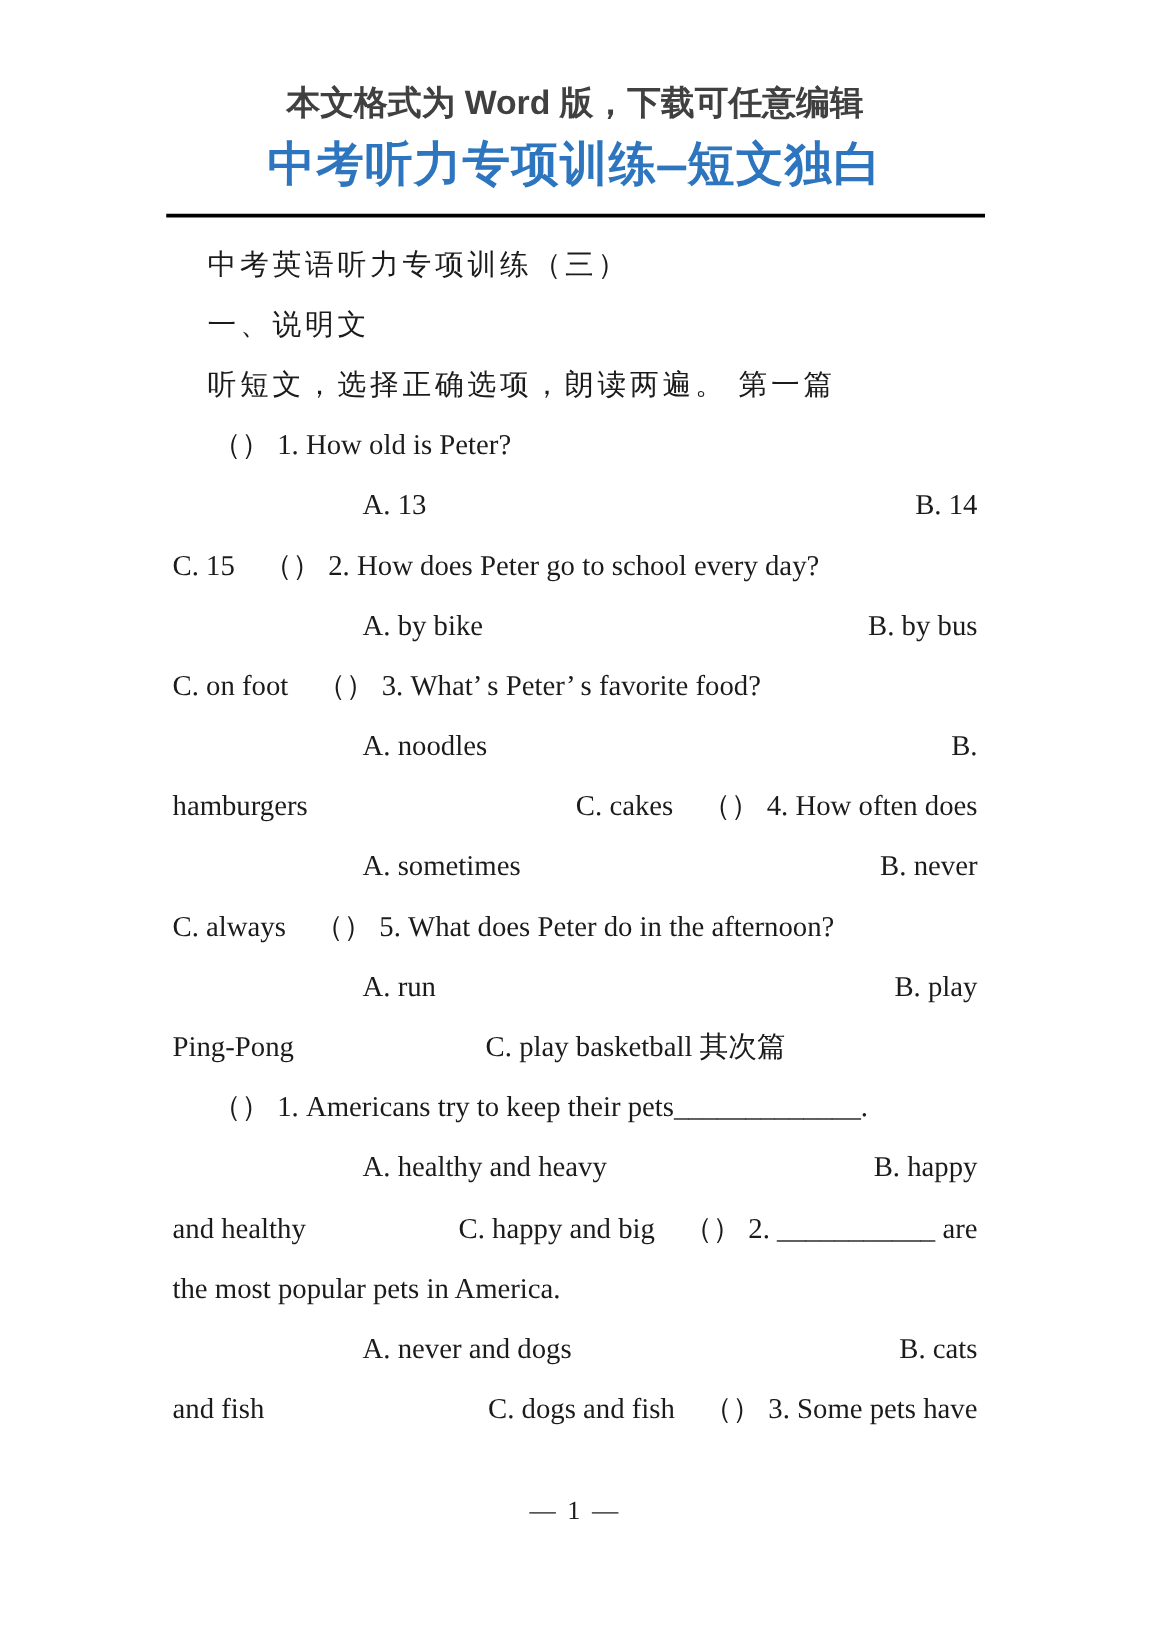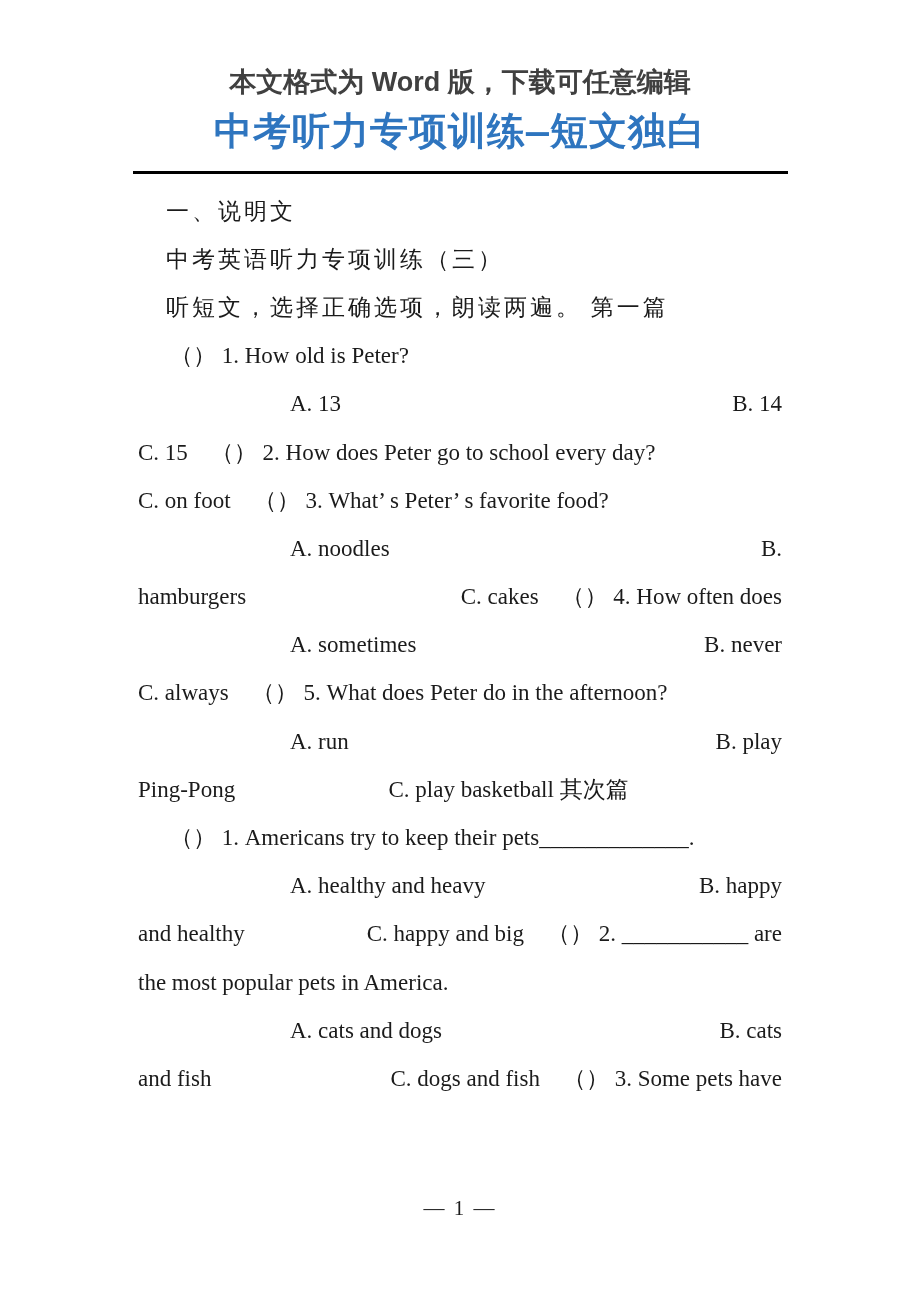--- a/index.html
+++ b/index.html
@@ -43,34 +43,35 @@
 </head>
 <body style="background: rgb(255, 255, 255); color: rgb(27, 27, 27);">
 
 <div class="notice" style="color: #404040;">本文格式为 Word 版，下载可任意编辑</div>
 
 <div class="doc-title" style="color: rgb(46, 117, 191);">中考听力专项训练—短文独白</div>
 
 <div class="rule" style="background: rgb(0, 0, 0);"></div>
 
 <div class="body-text" id="doc-body">
+    <div class="line indent-p left cjk"><span>中考英语听力专项训练（三）</span></div>
     <div class="line indent-p left cjk"><span>一、说明文</span></div>
-    <div class="line indent-p left cjk"><span>中考英语听力专项训练（三）</span></div>
     <div class="line indent-p left cjk"><span>听短文，选择正确选项，朗读两遍。 第一篇</span></div>
     <div class="line indent-q left"><span>（） 1. How old is Peter?</span></div>
     <div class="line indent-a"><span>A. 13</span><span>B. 14</span></div>
     <div class="line indent-none left"><span>C. 15　（） 2. How does Peter go to school every day?</span></div>
+    <div class="line indent-a"><span>A. by bike</span><span>B. by bus</span></div>
     <div class="line indent-none left"><span>C. on foot　（） 3. What’ s Peter’ s favorite food?</span></div>
     <div class="line indent-a"><span>A. noodles</span><span>B.</span></div>
     <div class="line indent-none"><span>hamburgers</span><span>C. cakes　（） 4. How often does</span></div>
     <div class="line indent-a"><span>A. sometimes</span><span>B. never</span></div>
     <div class="line indent-none left"><span>C. always　（） 5. What does Peter do in the afternoon?</span></div>
     <div class="line indent-a"><span>A. run</span><span>B. play</span></div>
     <div class="line indent-none"><span>Ping-Pong</span><span>C. play basketball 其次篇</span><span></span></div>
     <div class="line indent-q left"><span>（） 1. Americans try to keep their pets_____________.</span></div>
     <div class="line indent-a"><span>A. healthy and heavy</span><span>B. happy</span></div>
     <div class="line indent-none"><span>and healthy</span><span>C. happy and big　（） 2. ___________ are</span></div>
     <div class="line indent-none left"><span>the most popular pets in America.</span></div>
-    <div class="line indent-a"><span>A. cats and dogs</span><span>B. cats</span></div>
+    <div class="line indent-a"><span>A. never and dogs</span><span>B. cats</span></div>
     <div class="line indent-none"><span>and fish</span><span>C. dogs and fish　（） 3. Some pets have</span></div>
   </div>
 
 <div class="footer">— 1 —</div>
 
 </body></html>

